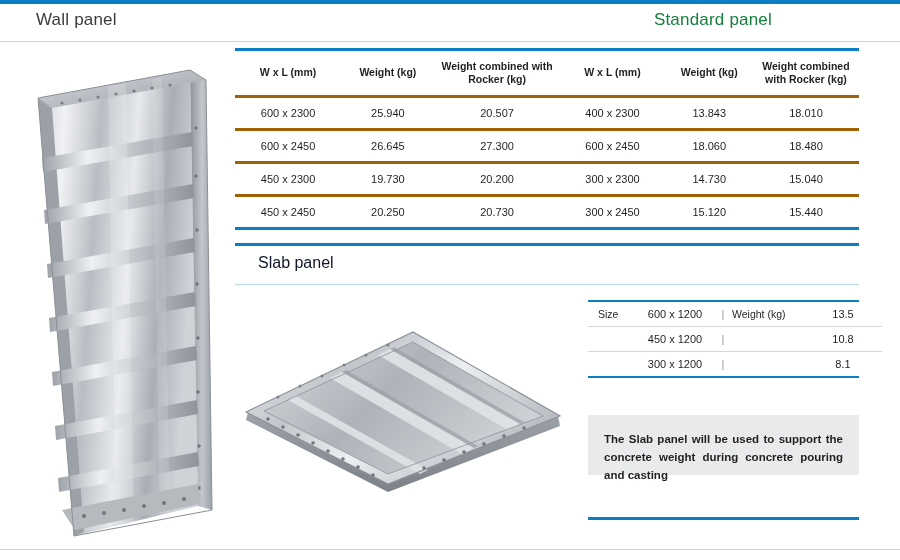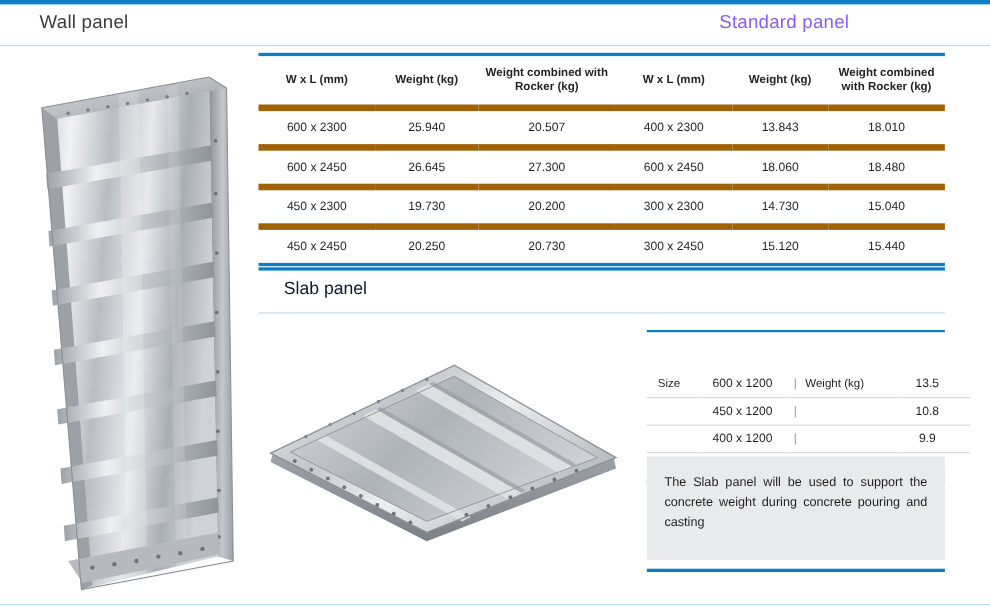--- a/index.html
+++ b/index.html
@@ -17,21 +17,21 @@
   .top-rule{position:absolute;left:0;top:0;width:900px;height:4px;background:#0b7ec4;}
   .header{
     position:absolute;left:0;top:4px;width:820px;height:36px;
   }
   .header .title{
     position:absolute;left:36px;top:6px;
     font-size:17px;color:#3b3b3b;font-weight:400;letter-spacing:.2px;
   }
   .header .right-title{
     position:absolute;right:48px;top:6px;
-    font-size:17px;color:#8b5cf6;font-weight:400;letter-spacing:.2px;
+    font-size:17px;color:#15803d;font-weight:400;letter-spacing:.2px;
   }
   .header-underline{
     position:absolute;left:0;top:41px;width:900px;height:1px;background:#bcd9ea;
   }
 
   
   .wall-img{
     position:absolute;left:22px;top:58px;width:200px;height:480px;
   }
 
@@ -44,21 +44,21 @@
     width:100%;border-collapse:collapse;table-layout:fixed;
   }
   table.data th{
     font-size:10.5px;font-weight:bold;color:#231f20;
     padding:9px 2px 9px;
     text-align:center;vertical-align:middle;line-height:1.22;
   }
   table.data td{
     font-size:11px;color:#231f20;
     padding:9px 2px;
-    text-align:center;border-top:6px solid #a16207;
+    text-align:center;border-top:3px solid #a16207;
   }
   table.data tr.head th{border-bottom:1px solid #c7c7c7;}
   .std-table .rule-bottom{height:3px;background:#0b7ec4;width:100%;margin-top:0;}
 
   
   .slab-rule-top{
     position:absolute;left:235px;top:243px;width:624px;height:3px;background:#0b7ec4;
   }
   .slab-title{
     position:absolute;left:258px;top:254px;
@@ -71,37 +71,38 @@
   .slab-img{
     position:absolute;left:238px;top:320px;width:330px;height:180px;
   }
 
   
   .slab-table{
     position:absolute;left:588px;top:300px;width:271px;
   }
   .slab-table .line{height:2px;background:#0b7ec4;width:100%;}
   table.slab{
-    width:100%;border-collapse:collapse;table-layout:fixed;margin-top:35px;
+    width:100%;border-collapse:collapse;table-layout:fixed;
   }
   table.slab td{
     font-size:11px;color:#231f20;padding:6px 2px;border-top:1px solid #d6d6d6;
     text-align:center;
   }
   table.slab tr:first-child td{border-top:none;}
   table.slab td.lbl{text-align:left;padding-left:10px;width:34px;font-size:10.5px;}
   table.slab td.size{text-align:center;width:78px;}
   table.slab td.sep{width:10px;color:#9a9a9a;}
   table.slab td.wlbl{text-align:left;width:82px;font-size:10.5px;}
   table.slab td.val{text-align:center;padding-right:14px;width:50px;}
 
   
   .note{
-    position:absolute;left:588px;top:415px;width:271px;height:94px;
+    position:absolute;left:588px;top:415px;width:271px;height:60px;
     background:#e9eaec;
+    font-weight:bold;
   }
   .note p{
     margin:0;padding:16px 16px 0 16px;
     font-size:11.5px;line-height:1.55;color:#231f20;text-align:justify;
   }
   .note-rule{
     position:absolute;left:588px;top:517px;width:271px;height:3px;background:#0b7ec4;
   }
 
   
@@ -349,27 +350,20 @@
       </tr>
       <tr>
         <td class="lbl"></td>
         <td class="size">450 x 1200</td>
         <td class="sep">|</td>
         <td class="wlbl"></td>
         <td class="val">10.8</td>
       </tr>
       <tr>
         <td class="lbl"></td>
-        <td class="size">400 x 1200</td>
-        <td class="sep">|</td>
-        <td class="wlbl"></td>
-        <td class="val">9.9</td>
-      </tr>
-      <tr>
-        <td class="lbl"></td>
         <td class="size">300 x 1200</td>
         <td class="sep">|</td>
         <td class="wlbl"></td>
         <td class="val">8.1</td>
       </tr>
     </tbody>
       </table>
     <div class="line"></div>
   </div>
 

